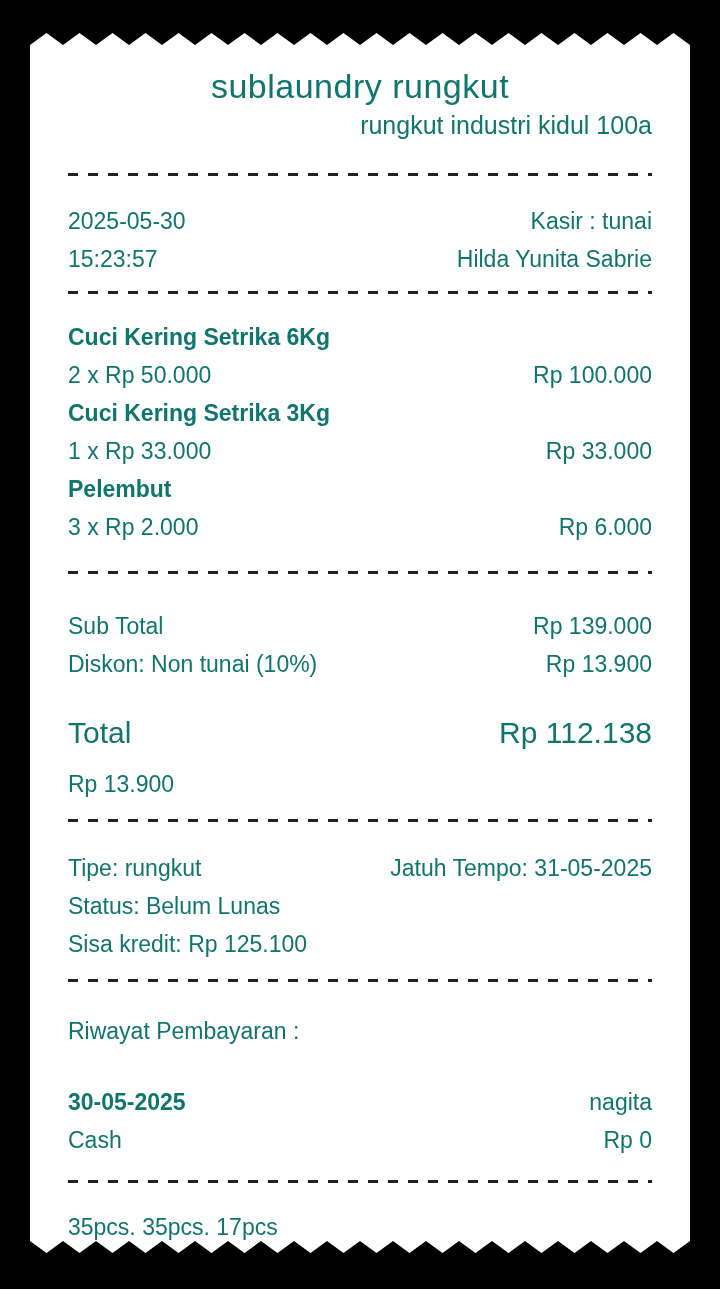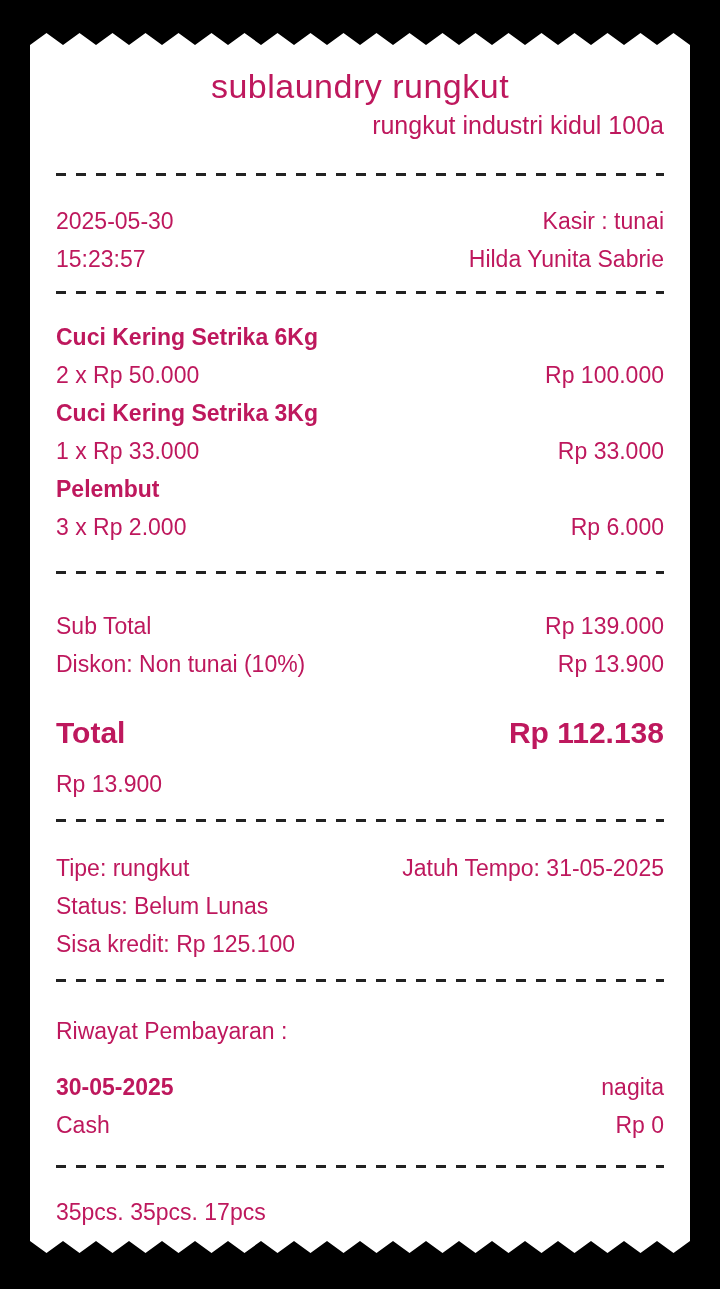--- a/index.html
+++ b/index.html
@@ -18,22 +18,22 @@
     background: #000000;
   }
   .receipt {
     position: absolute;
     left: 30px;
     top: 33px;
     width: 660px;
     height: 1220px;
     background: #ffffff;
     box-sizing: border-box;
-    padding: 0 26px;
-    color: #be185d;
+    padding: 0 38px;
+    color: #0f766e;
     font-size: 23px;
     line-height: 38px;
   }
   .store-name {
     font-size: 34px;
     line-height: 42px;
     text-align: center;
     margin-top: 32px;
     letter-spacing: 0.5px;
   }
@@ -60,27 +60,27 @@
   }
   .right { text-align: right; }
   .bold { font-weight: bold; }
   .info-block { margin-top: 26px; }
   .items-block { margin-top: 24px; }
   .summary-block { margin-top: 33px; }
   .total-row {
     margin-top: 30px;
     font-size: 30px;
     line-height: 40px;
-    font-weight: bold;
+    font-weight: normal;
     gap: 36px;
   }
   .hemat-row { margin-top: 12px; }
   .credit-block { margin-top: 27px; }
   .history-title { margin-top: 30px; }
-  .history-entry { margin-top: 18px; }
+  .history-entry { margin-top: 33px; }
   .footer-note {
     margin-top: 25px;
     text-align: left;
   }
 </style>
 </head>
 <body>
 
 <div class="stage">
   <div class="receipt" id="receipt" style="clip-path: polygon(0px 12px, 16.5px 0px, 33px 12px, 49.5px 0px, 66px 12px, 82.5px 0px, 99px 12px, 115.5px 0px, 132px 12px, 148.5px 0px, 165px 12px, 181.5px 0px, 198px 12px, 214.5px 0px, 231px 12px, 247.5px 0px, 264px 12px, 280.5px 0px, 297px 12px, 313.5px 0px, 330px 12px, 346.5px 0px, 363px 12px, 379.5px 0px, 396px 12px, 412.5px 0px, 429px 12px, 445.5px 0px, 462px 12px, 478.5px 0px, 495px 12px, 511.5px 0px, 528px 12px, 544.5px 0px, 561px 12px, 577.5px 0px, 594px 12px, 610.5px 0px, 627px 12px, 643.5px 0px, 660px 12px, 660px 1208px, 643.5px 1220px, 627px 1208px, 610.5px 1220px, 594px 1208px, 577.5px 1220px, 561px 1208px, 544.5px 1220px, 528px 1208px, 511.5px 1220px, 495px 1208px, 478.5px 1220px, 462px 1208px, 445.5px 1220px, 429px 1208px, 412.5px 1220px, 396px 1208px, 379.5px 1220px, 363px 1208px, 346.5px 1220px, 330px 1208px, 313.5px 1220px, 297px 1208px, 280.5px 1220px, 264px 1208px, 247.5px 1220px, 231px 1208px, 214.5px 1220px, 198px 1208px, 181.5px 1220px, 165px 1208px, 148.5px 1220px, 132px 1208px, 115.5px 1220px, 99px 1208px, 82.5px 1220px, 66px 1208px, 49.5px 1220px, 33px 1208px, 16.5px 1220px, 0px 1208px);">

